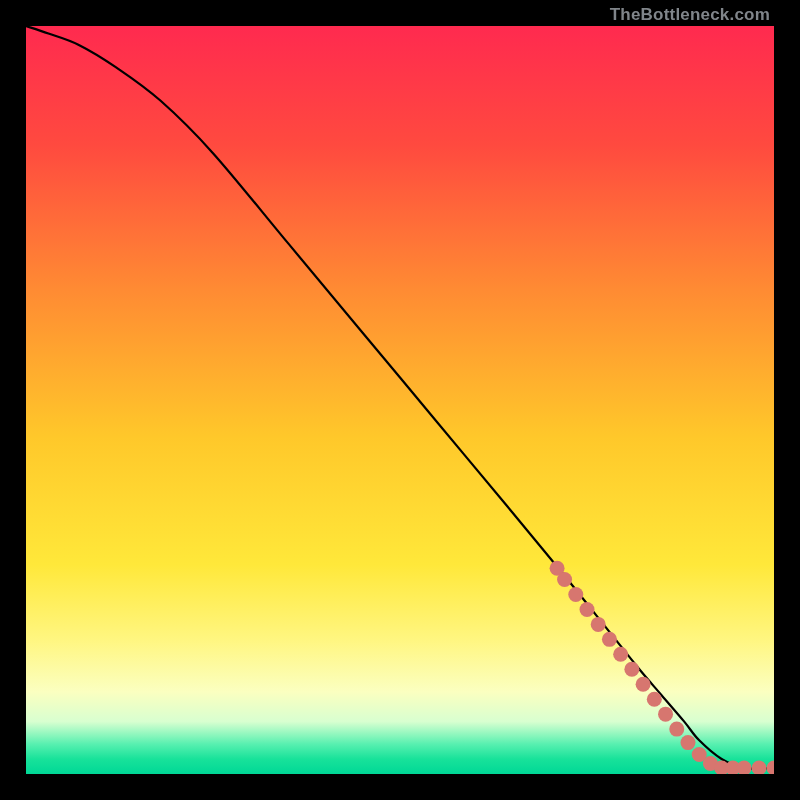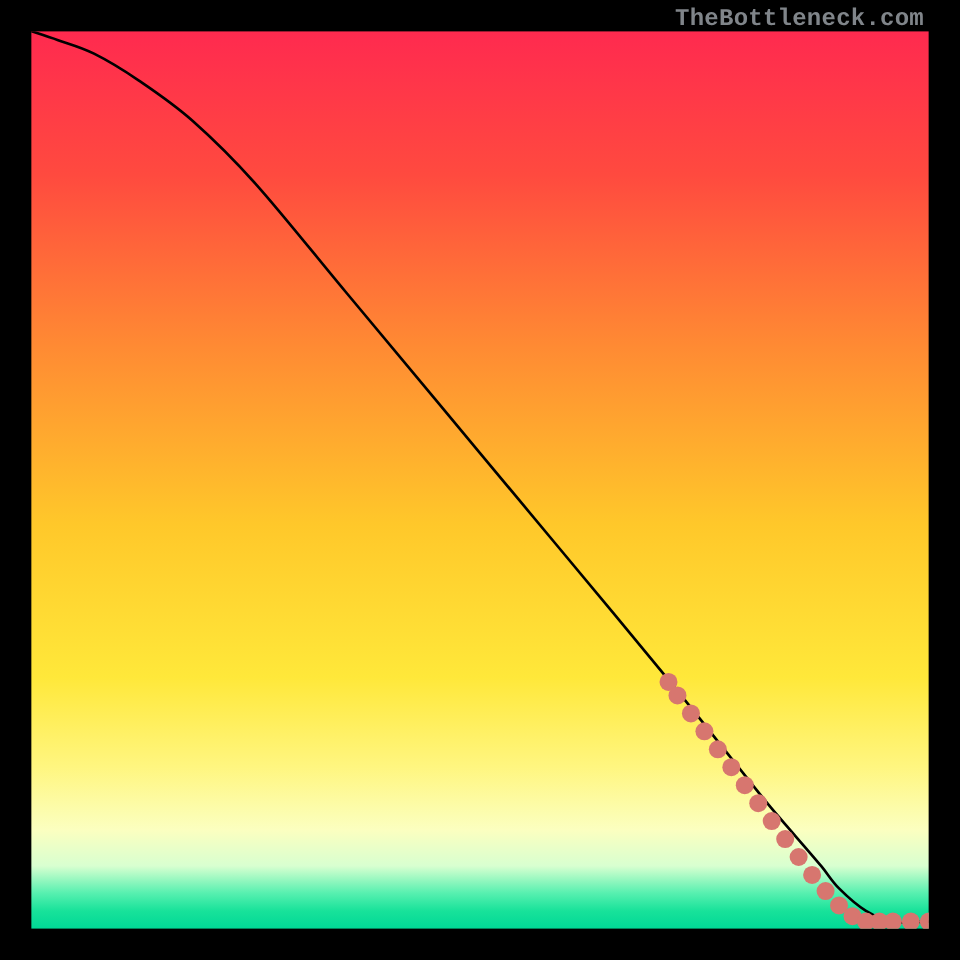--- a/index.html
+++ b/index.html
@@ -22,22 +22,22 @@
     position: absolute;
     left: 0;
     top: 0;
     width: 748px;
     height: 748px;
   }
   .watermark {
     position: absolute;
     top: 5px;
     right: 30px;
-    font-family: Liberation Mono, monospace;
-    font-size: 20px;
+    font-family: Liberation Sans, sans-serif;
+    font-size: 17px;
     font-weight: 600;
     color: #80858a;
     letter-spacing: 0.2px;
     pointer-events: none;
     margin-left: 40px;
   }
 </style>
 </head>
 <body>
 

